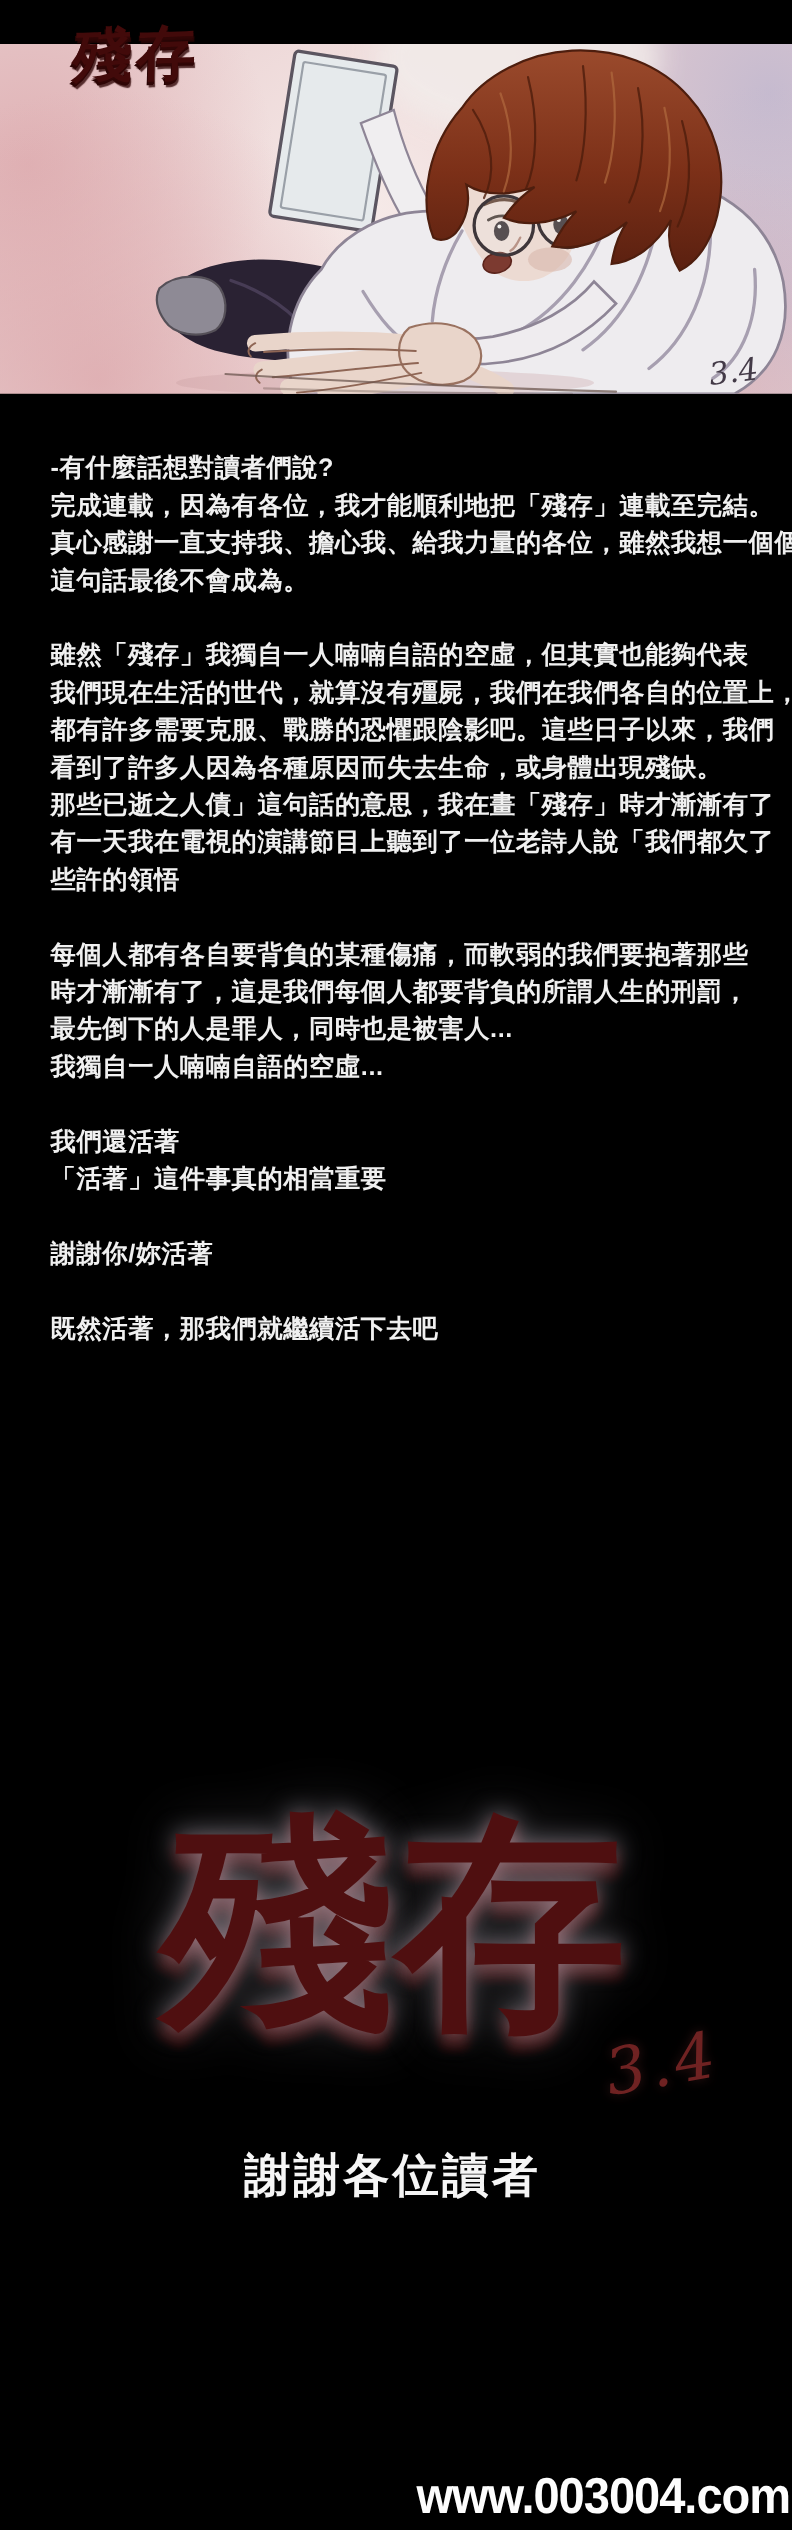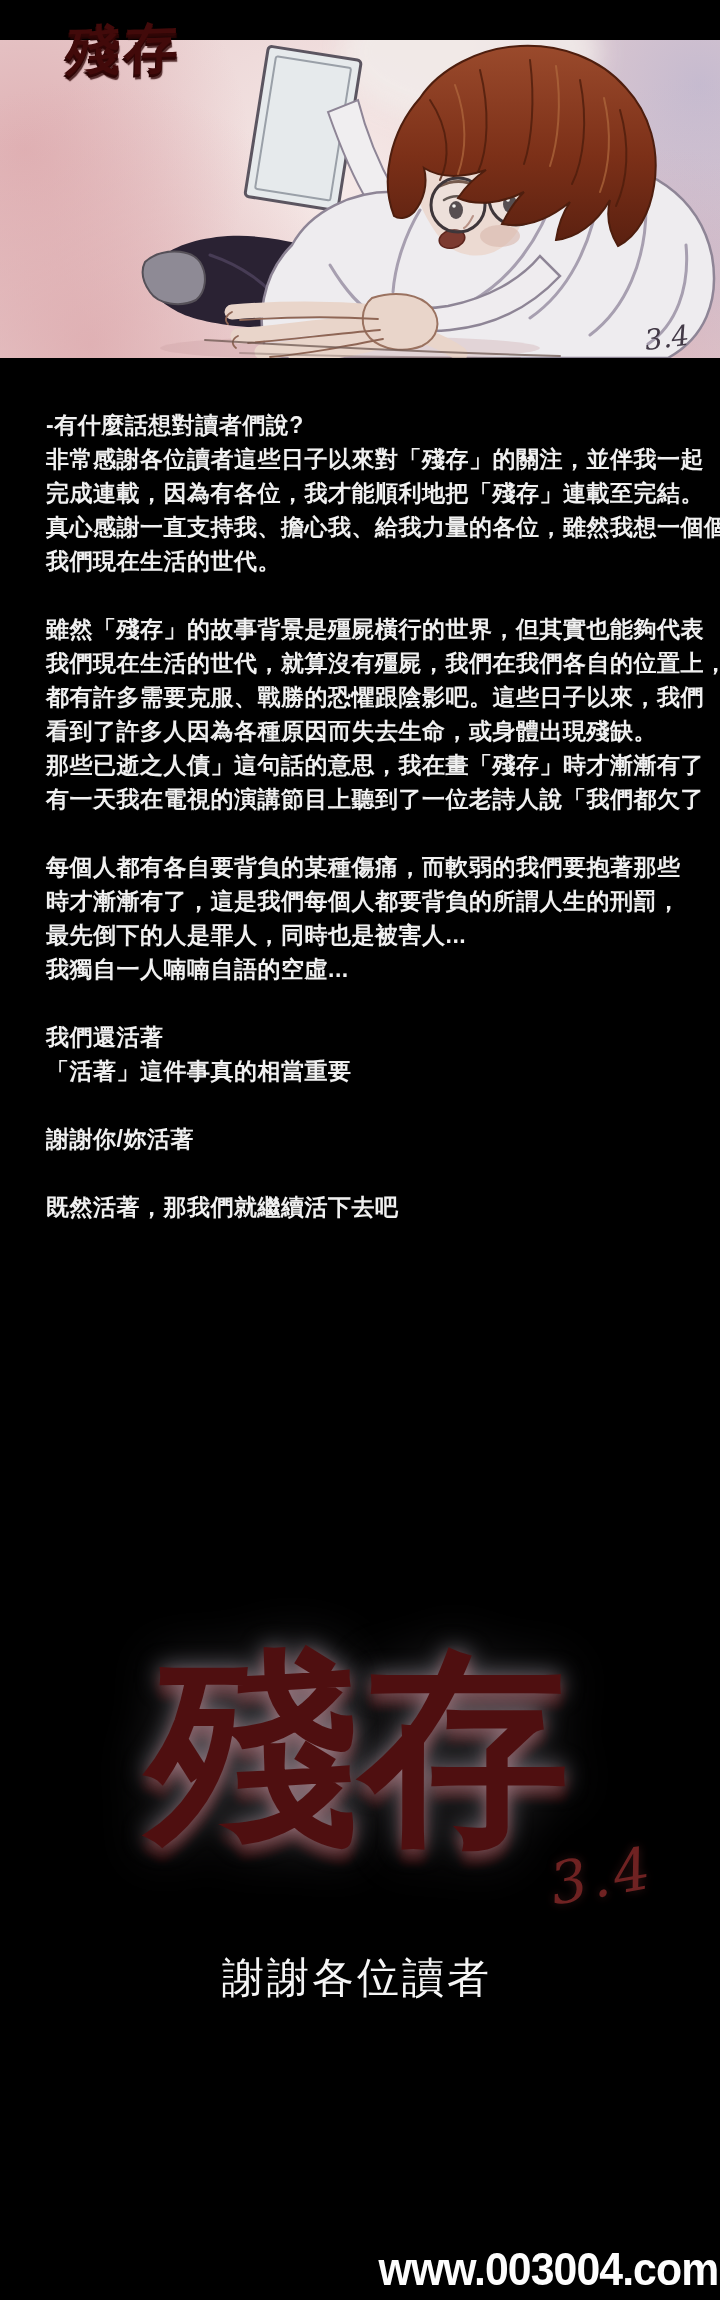--- a/index.html
+++ b/index.html
@@ -37,21 +37,21 @@
   }
   .ending-signature{
     position:absolute;top:1846px;left:550px;
     font-family:"DejaVu Serif","Liberation Serif",serif;
     font-style:italic;font-size:58px;line-height:60px;color:#6f2222;
     transform:rotate(-10deg);letter-spacing:4px;
     text-shadow:0 0 10px rgba(150,60,60,.35);
   }
   .thanks-message{
     position:absolute;top:1950px;left:222px;
-    color:#f5f5f5;font-size:42px;font-weight:400;letter-spacing:3px;
+    color:#f5f5f5;font-size:42px;font-weight:700;letter-spacing:3px;
     white-space:nowrap;
   }
 
   
   .site-watermark{
     position:absolute;top:2242px;right:2px;
     color:#fdfdfd;font-size:46px;font-weight:800;letter-spacing:-1px;
     transform:scaleX(.93);transform-origin:100% 50%;white-space:nowrap;
   }
 </style>
@@ -185,31 +185,31 @@
         <path d="M 205 300 C 300 306 420 312 560 316"></path>
         <path d="M 240 313 C 330 316 420 318 520 318" opacity=".5"></path>
       </g>
     </g>
 
     <text x="646" y="310" font-size="28" font-style="italic" font-family="DejaVu Serif, serif" fill="#433a47" transform="rotate(-7 646 310)">3.4</text>
   </svg>
 
   <div class="afterword">
       <div class="afterword-line">-有什麼話想對讀者們說?</div>
-      <div class="afterword-line">非常感謝各位讀者這些日子以來對「殘存」的關注，並伴我一起</div>
       <div class="afterword-line">完成連載，因為有各位，我才能順利地把「殘存」連載至完結。</div>
       <div class="afterword-line">真心感謝一直支持我、擔心我、給我力量的各位，雖然我想一個個地</div>
-      <div class="afterword-line">我們現在生活的世代。</div>
-      <div class="afterword-line">&nbsp;</div>
-      <div class="afterword-line">雖然「殘存」的故事背景是殭屍橫行的世界，但其實也能夠代表</div>
+      <div class="afterword-line">這句話最後不會成為。</div>
+      <div class="afterword-line">&nbsp;</div>
+      <div class="afterword-line">雖然「殘存」我獨自一人喃喃自語的空虛，但其實也能夠代表</div>
       <div class="afterword-line">我們現在生活的世代，就算沒有殭屍，我們在我們各自的位置上，</div>
       <div class="afterword-line">都有許多需要克服、戰勝的恐懼跟陰影吧。這些日子以來，我們</div>
       <div class="afterword-line">看到了許多人因為各種原因而失去生命，或身體出現殘缺。</div>
       <div class="afterword-line">那些已逝之人債」這句話的意思，我在畫「殘存」時才漸漸有了</div>
       <div class="afterword-line">有一天我在電視的演講節目上聽到了一位老詩人說「我們都欠了</div>
+      <div class="afterword-line">些許的領悟</div>
       <div class="afterword-line">&nbsp;</div>
       <div class="afterword-line">每個人都有各自要背負的某種傷痛，而軟弱的我們要抱著那些</div>
       <div class="afterword-line">時才漸漸有了，這是我們每個人都要背負的所謂人生的刑罰，</div>
       <div class="afterword-line">最先倒下的人是罪人，同時也是被害人...</div>
       <div class="afterword-line">我獨自一人喃喃自語的空虛...</div>
       <div class="afterword-line">&nbsp;</div>
       <div class="afterword-line">我們還活著</div>
       <div class="afterword-line">「活著」這件事真的相當重要</div>
       <div class="afterword-line">&nbsp;</div>
       <div class="afterword-line">謝謝你/妳活著</div>

